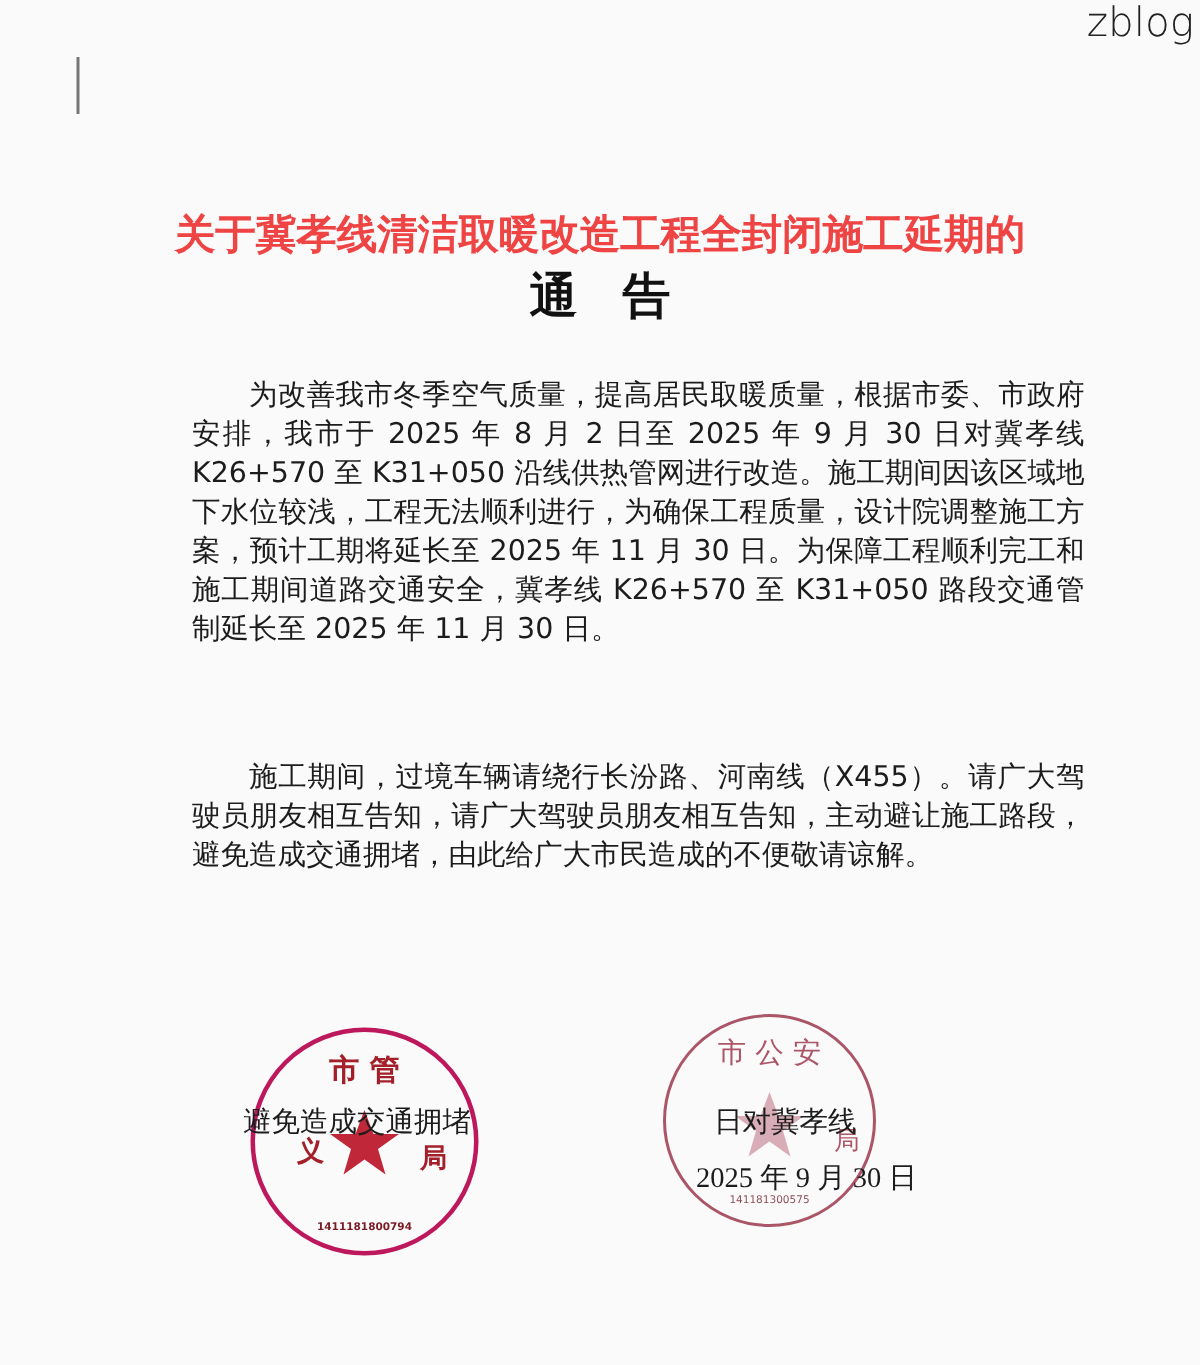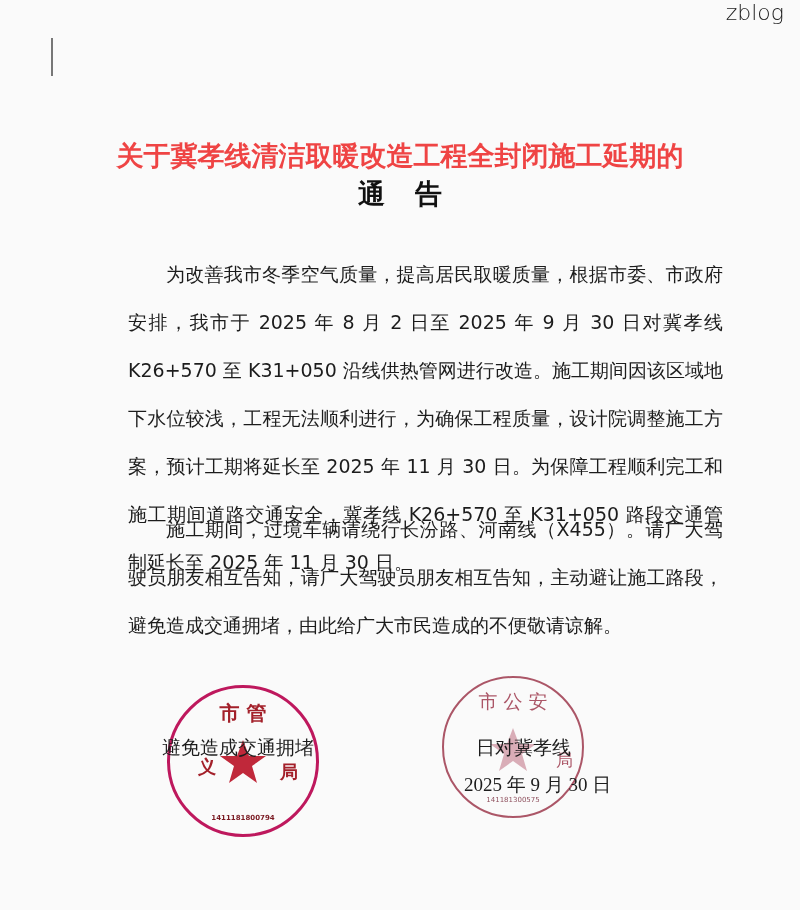--- a/index.html
+++ b/index.html
@@ -4,46 +4,46 @@
 <style>
   html, body { margin: 0; padding: 0; }
   body {
     width: 800px; height: 910px; overflow: hidden;
     background: #fafafa;
     font-family: "DejaVu Sans", sans-serif;
     position: relative;
     color: #1a1a1a;
   }
   .watermark {
-    position: absolute; right: 16px; top: 0px;
+    position: absolute; right: 4px; top: 0px;
     font-family: "DejaVu Sans", sans-serif;
-    font-size: 22px; color: #222; letter-spacing: 0px;
+    font-size: 27px; color: #222; letter-spacing: 0px;
     font-weight: 300;
   }
   .edge-mark {
     position: absolute; left: 51px; top: 38px; width: 2px; height: 38px;
     background: #777;
   }
   .title {
     position: absolute; left: 0; right: 0; top: 138px;
     text-align: center;
     font-family: "DejaVu Serif", serif;
     font-weight: bold; font-size: 27px; color: #ef4444;
     letter-spacing: 0px;
   }
   .subtitle {
     position: absolute; left: 0; right: 0; top: 176px;
     text-align: center;
     font-family: "DejaVu Serif", serif;
-    font-weight: bold; font-size: 27px; color: #111;
+    font-weight: bold; font-size: 32px; color: #111;
     letter-spacing: 30px; padding-left: 30px;
   }
   .body-text {
     position: absolute; left: 128px; width: 595px;
-    font-size: 19px; line-height: 48px; color: #1c1c1c;
+    font-size: 19px; line-height: 26px; color: #1c1c1c;
     text-align: justify;
   }
   .p1 { top: 250px; }
   .p2 { top: 505px; }
   .p { margin: 0; text-indent: 2em; }
   .seal {
     position: absolute; border-radius: 50%;
   }
   .seal1 {
     left: 167px; top: 685px; width: 146px; height: 146px;

